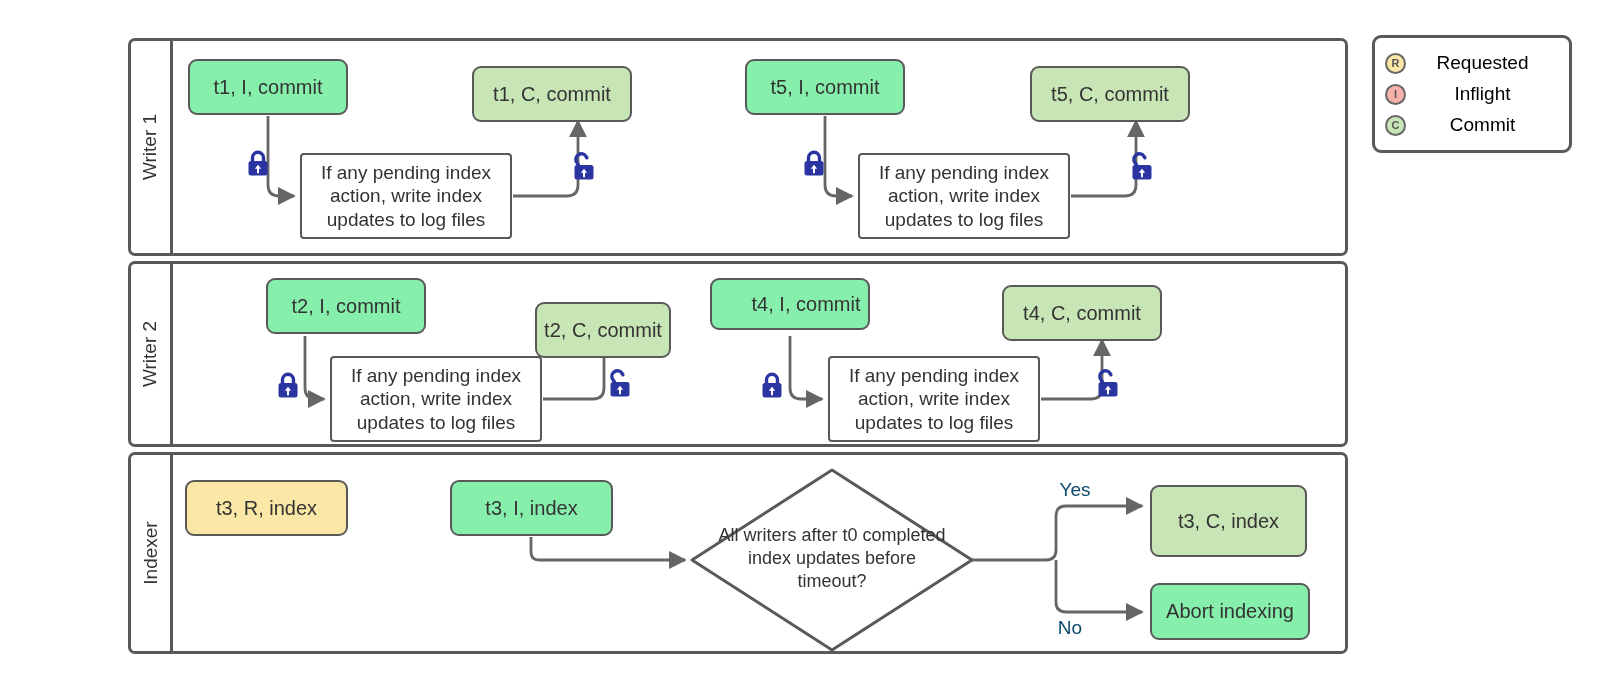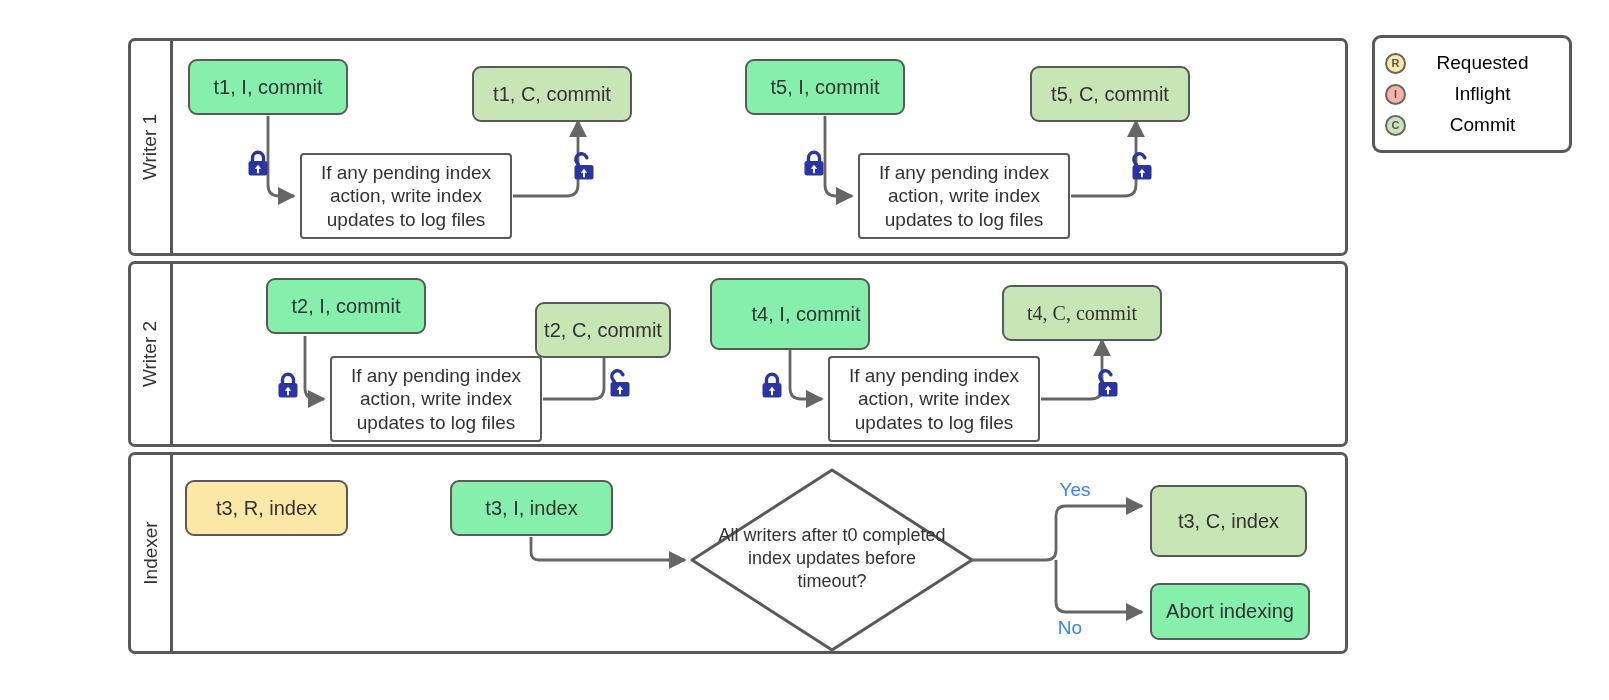--- a/index.html
+++ b/index.html
@@ -13,21 +13,21 @@
   .box{position:absolute;box-sizing:border-box;border:2.5px solid #595959;border-radius:9px;
        display:flex;align-items:center;justify-content:center;font-size:20px;color:#333;
        text-align:center;}
   .pink{background:#86efac;}
   .green{background:#C8E5B6;margin-top:7px;}
   .yellow{background:#FBE8A6;}
   .note{background:#ffffff;font-size:19px;line-height:1.24;padding:3px 6px;border-radius:4px;}
   .overlay{position:absolute;left:0;top:0;pointer-events:none;}
   .diamond-text{position:absolute;left:712px;top:524px;width:240px;text-align:center;
                 font-size:18px;line-height:1.28;color:#333;}
-  .branch-label{position:absolute;font-size:19px;color:#3b82f6;}
+  .branch-label{position:absolute;font-size:19px;color:#0c4a6e;}
   .legend{position:absolute;left:1372px;top:35px;width:200px;height:118px;box-sizing:border-box;
           border:3px solid #595959;border-radius:9px;background:#fff;
           display:flex;flex-direction:column;justify-content:center;padding:6px 10px;gap:5px;}
   .legend-row{display:flex;align-items:center;height:26px;}
   .legend-dot{width:21px;height:21px;border-radius:50%;border:2.5px solid #666;box-sizing:border-box;
               display:flex;align-items:center;justify-content:center;font-size:11px;font-weight:bold;
               color:#555;flex:0 0 auto;}
   .legend-dot.requested{background:#FBE8A6;}
   .legend-dot.inflight{background:#F8B1A9;}
   .legend-dot.commit{background:#C8E5B6;}
@@ -109,22 +109,22 @@
   <div class="box pink" style="left:188px;top:59px;width:160px;height:56px;">t1, I, commit</div>
   <div class="box green" style="left:472px;top:59px;width:160px;height:56px;">t1, C, commit</div>
   <div class="box note" style="left:300px;top:153px;width:212px;height:86px;">If any pending index action, write index updates to log files</div>
   <div class="box pink" style="left:745px;top:59px;width:160px;height:56px;">t5, I, commit</div>
   <div class="box green" style="left:1030px;top:59px;width:160px;height:56px;">t5, C, commit</div>
   <div class="box note" style="left:858px;top:153px;width:212px;height:86px;">If any pending index action, write index updates to log files</div>
 
   <div class="box pink" style="left:218px;top:278px;width:160px;height:56px;margin-left:48px;">t2, I, commit</div>
   <div class="box green" style="left:535px;top:295px;width:136px;height:56px;">t2, C, commit</div>
   <div class="box note" style="left:330px;top:356px;width:212px;height:86px;">If any pending index action, write index updates to log files</div>
-  <div class="box pink" style="left:710px;top:278px;width:160px;height:72px;padding-left:32px;">t4, I, commit</div>
-  <div class="box green" style="left:1002px;top:278px;width:160px;height:56px;font-family:Liberation Serif, serif;">t4, C, commit</div>
+  <div class="box pink" style="left:710px;top:278px;width:160px;height:52px;padding-left:32px;">t4, I, commit</div>
+  <div class="box green" style="left:1002px;top:278px;width:160px;height:56px;">t4, C, commit</div>
   <div class="box note" style="left:828px;top:356px;width:212px;height:86px;">If any pending index action, write index updates to log files</div>
 
   <div class="box yellow" style="left:185px;top:480px;width:163px;height:56px;">t3, R, index</div>
   <div class="box pink" style="left:450px;top:480px;width:163px;height:56px;">t3, I, index</div>
   <div class="diamond-text">All writers after t0 completed index updates before timeout?</div>
   <div class="branch-label" style="left:1045px;top:479px;width:60px;text-align:center;">Yes</div>
   <div class="branch-label" style="left:1045px;top:617px;width:50px;text-align:center;">No</div>
   <div class="box green" style="left:1150px;top:478px;width:157px;height:72px;">t3, C, index</div>
   <div class="box pink" style="left:1150px;top:583px;width:160px;height:57px;">Abort indexing</div>
 

